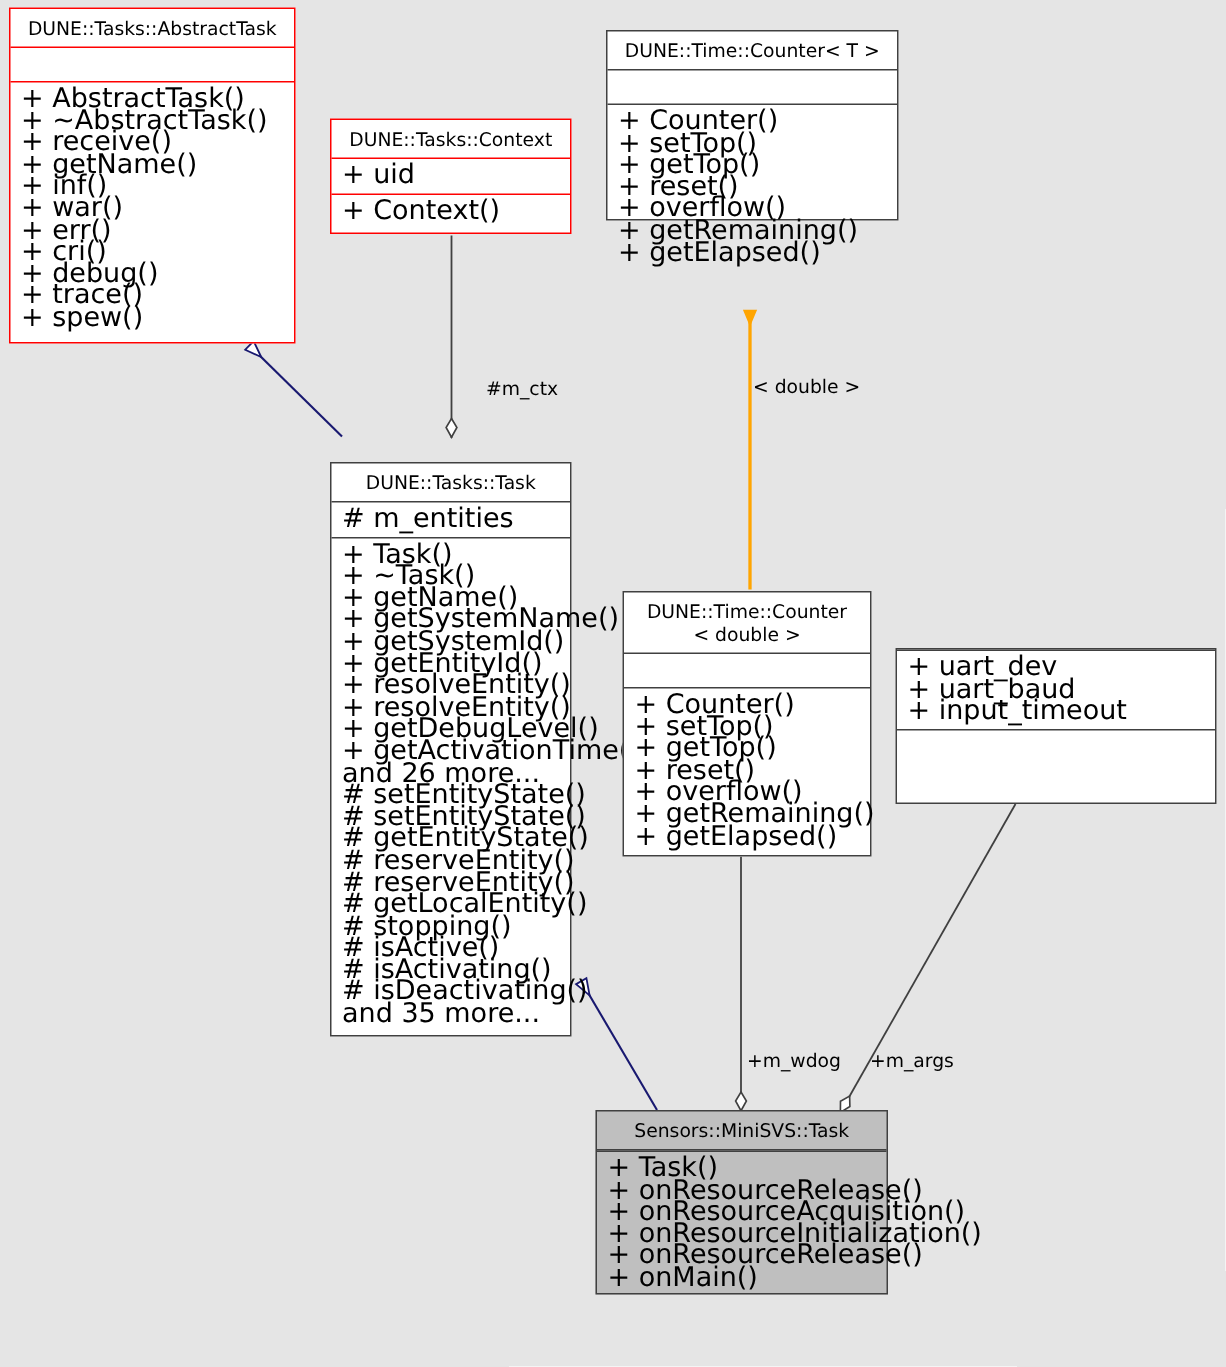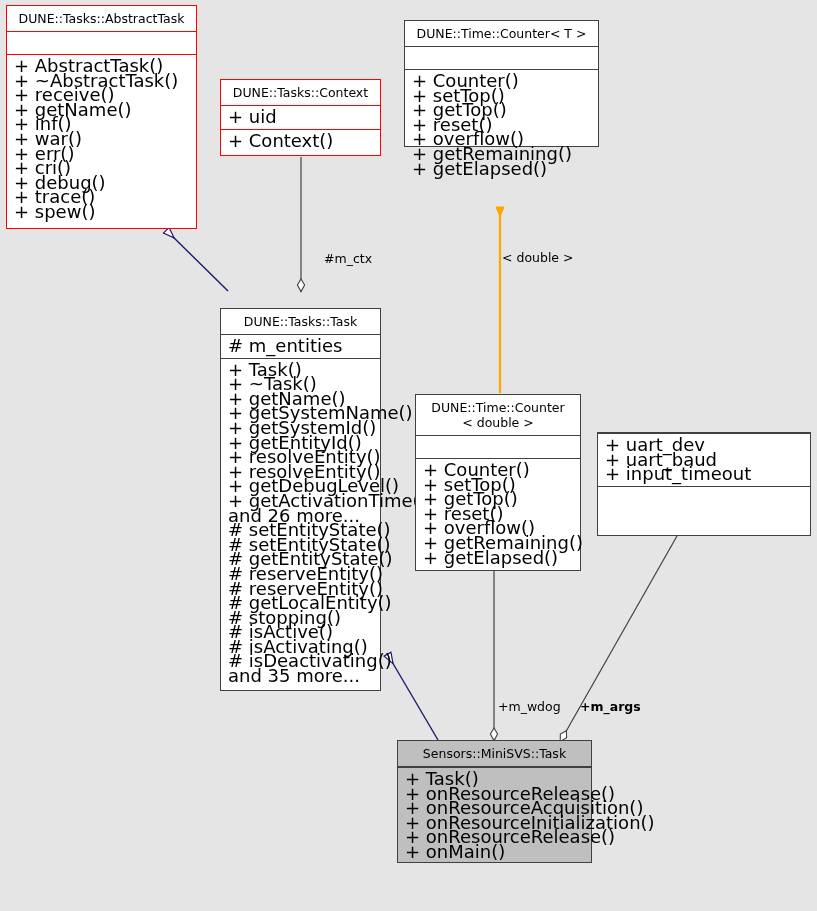--- a/index.html
+++ b/index.html
@@ -248,15 +248,15 @@
       <div class="member">+ onMain()</div>
     </div>
   </div>
 
   <div class="edge-label" style="left:324px; top:251px;">#m_ctx</div>
 
   <div class="edge-label" style="left:502px; top:250px;">&lt; double &gt;</div>
 
   <div class="edge-label" style="left:498px; top:699px;">+m_wdog</div>
 
-  <div class="edge-label" style="left:580px; top:699px;font-weight:bold;">+m_args</div>
+  <div class="edge-label" style="left:580px; top:699px;">+m_args</div>
 
 </div>
 
 </body></html>

